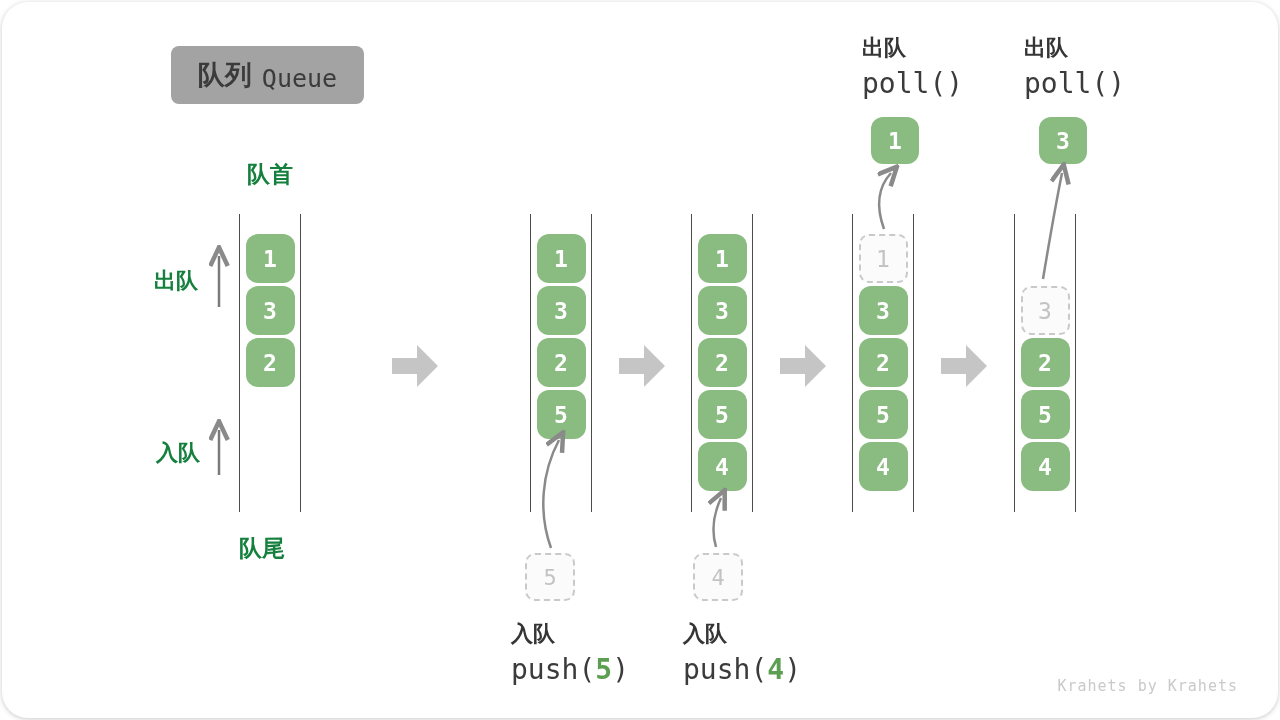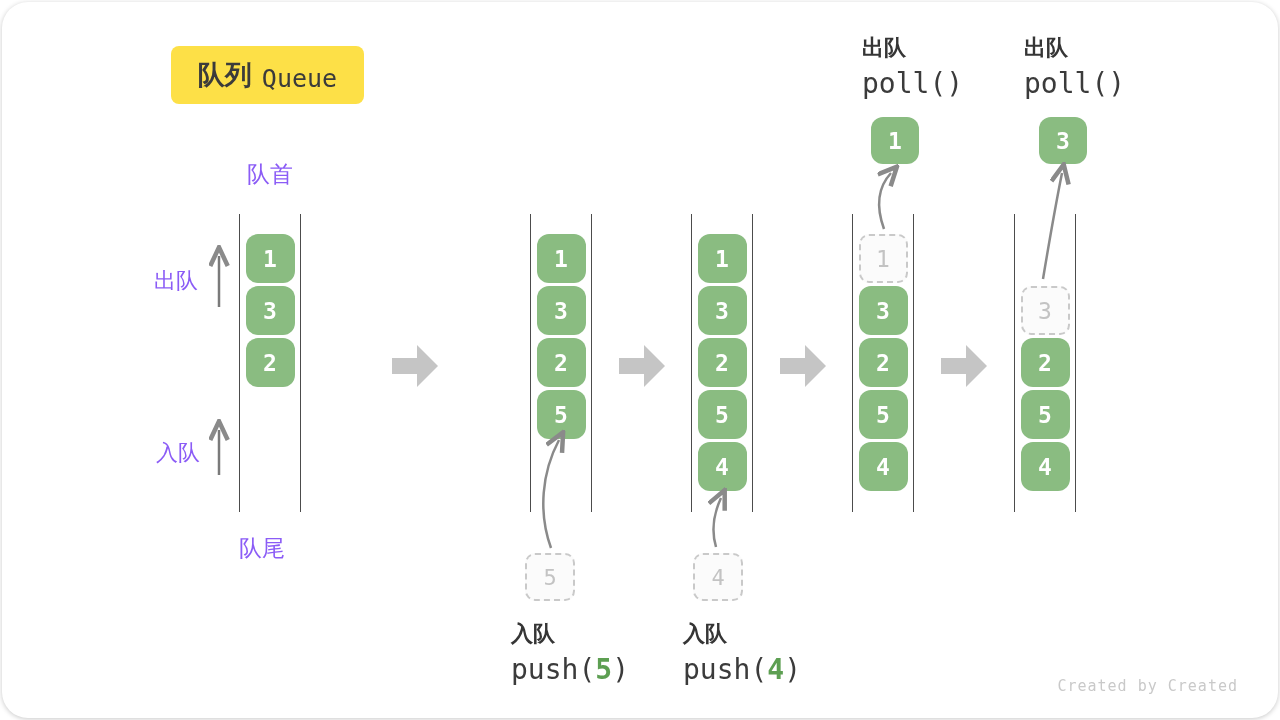--- a/index.html
+++ b/index.html
@@ -6,27 +6,27 @@
   *{box-sizing:border-box;}
   .card{
     position:absolute;left:2px;top:2px;width:1276px;height:716px;
     background:#ffffff;border-radius:26px;
     box-shadow:0 1px 5px rgba(0,0,0,.22);
     font-family:"Liberation Sans",sans-serif;color:#3b3b3b;
   }
   
   .title-box{
     position:absolute;left:169px;top:44px;width:193px;height:58px;
-    background:#fde047;border-radius:8px;
+    background:#a3a3a3;border-radius:8px;
     display:flex;align-items:center;justify-content:center;gap:10px;
   }
   .title-zh{font-size:27px;font-weight:bold;color:#3b3b3b;}
   .title-en{font-family:"DejaVu Sans Mono",monospace;font-size:25px;color:#3b3b3b;margin-top:7px;}
   
-  .cjk{position:absolute;font-size:23px;font-weight:normal;color:#8b5cf6;white-space:nowrap;}
+  .cjk{position:absolute;font-size:23px;font-weight:bold;color:#15803d;white-space:nowrap;}
   .lbl-front{left:237px;top:157px;width:62px;text-align:center;}
   .lbl-rear{left:237px;top:531px;width:62px;text-align:left;}
   .lbl-dequeue{left:152px;top:264px;font-size:22px;}
   .lbl-enqueue{left:154px;top:436px;font-size:22px;}
   
   .queue{
     position:absolute;top:212px;height:298px;width:62px;
     border-left:1.5px solid #4c4c4c;border-right:1.5px solid #4c4c4c;
   }
   .q1{left:237px;} .q2{left:528px;} .q3{left:689px;} .q4{left:850px;} .q5{left:1012px;}
@@ -171,15 +171,15 @@
     <line x1="217" y1="305" x2="217" y2="254" stroke="#7a7a7a" stroke-width="2.5" marker-end="url(#ah)"></line>
     <line x1="217" y1="473" x2="217" y2="428" stroke="#7a7a7a" stroke-width="2.5" marker-end="url(#ah)"></line>
 
     <path d="M 549 546 C 536 510 540 470 557 438" fill="none" stroke="#8a8a8a" stroke-width="2.5" marker-end="url(#ah)"></path>
     <path d="M 714 545 C 709 528 712 511 719 496" fill="none" stroke="#8a8a8a" stroke-width="2.5" marker-end="url(#ah)"></path>
 
     <path d="M 882 227 C 873 202 877 184 889 171" fill="none" stroke="#8a8a8a" stroke-width="2.5" marker-end="url(#ah)"></path>
     <path d="M 1041 277 C 1047 241 1053 206 1060 171" fill="none" stroke="#8a8a8a" stroke-width="2.5" marker-end="url(#ah)"></path>
   </svg>
 
-  <div class="watermark">Created by Created</div>
+  <div class="watermark">Krahets by Krahets</div>
 
 </div>
 
 </body></html>

